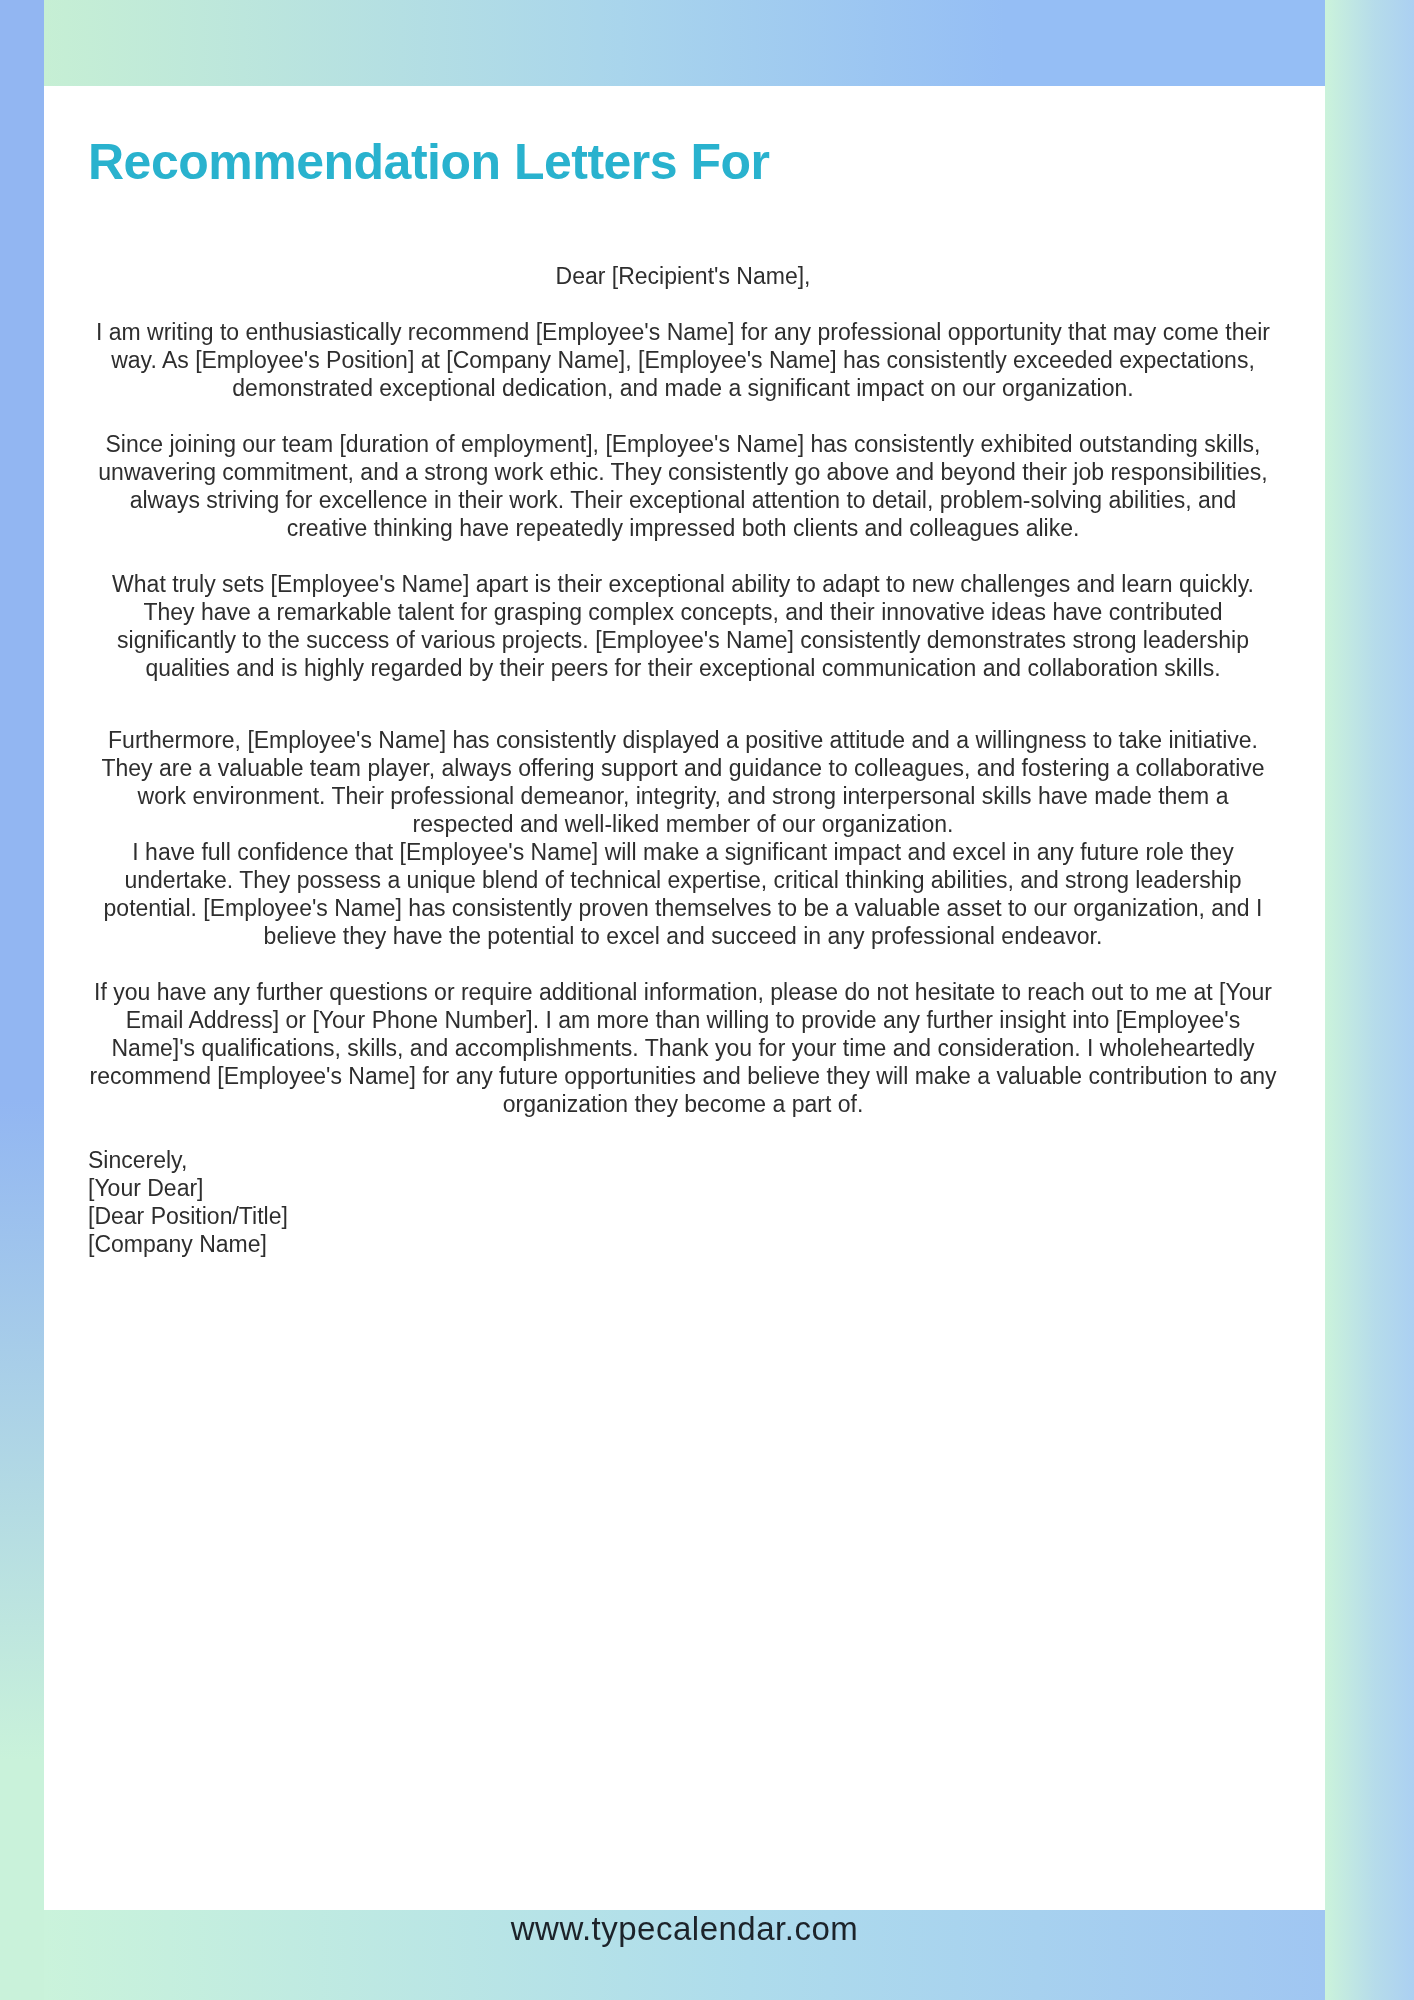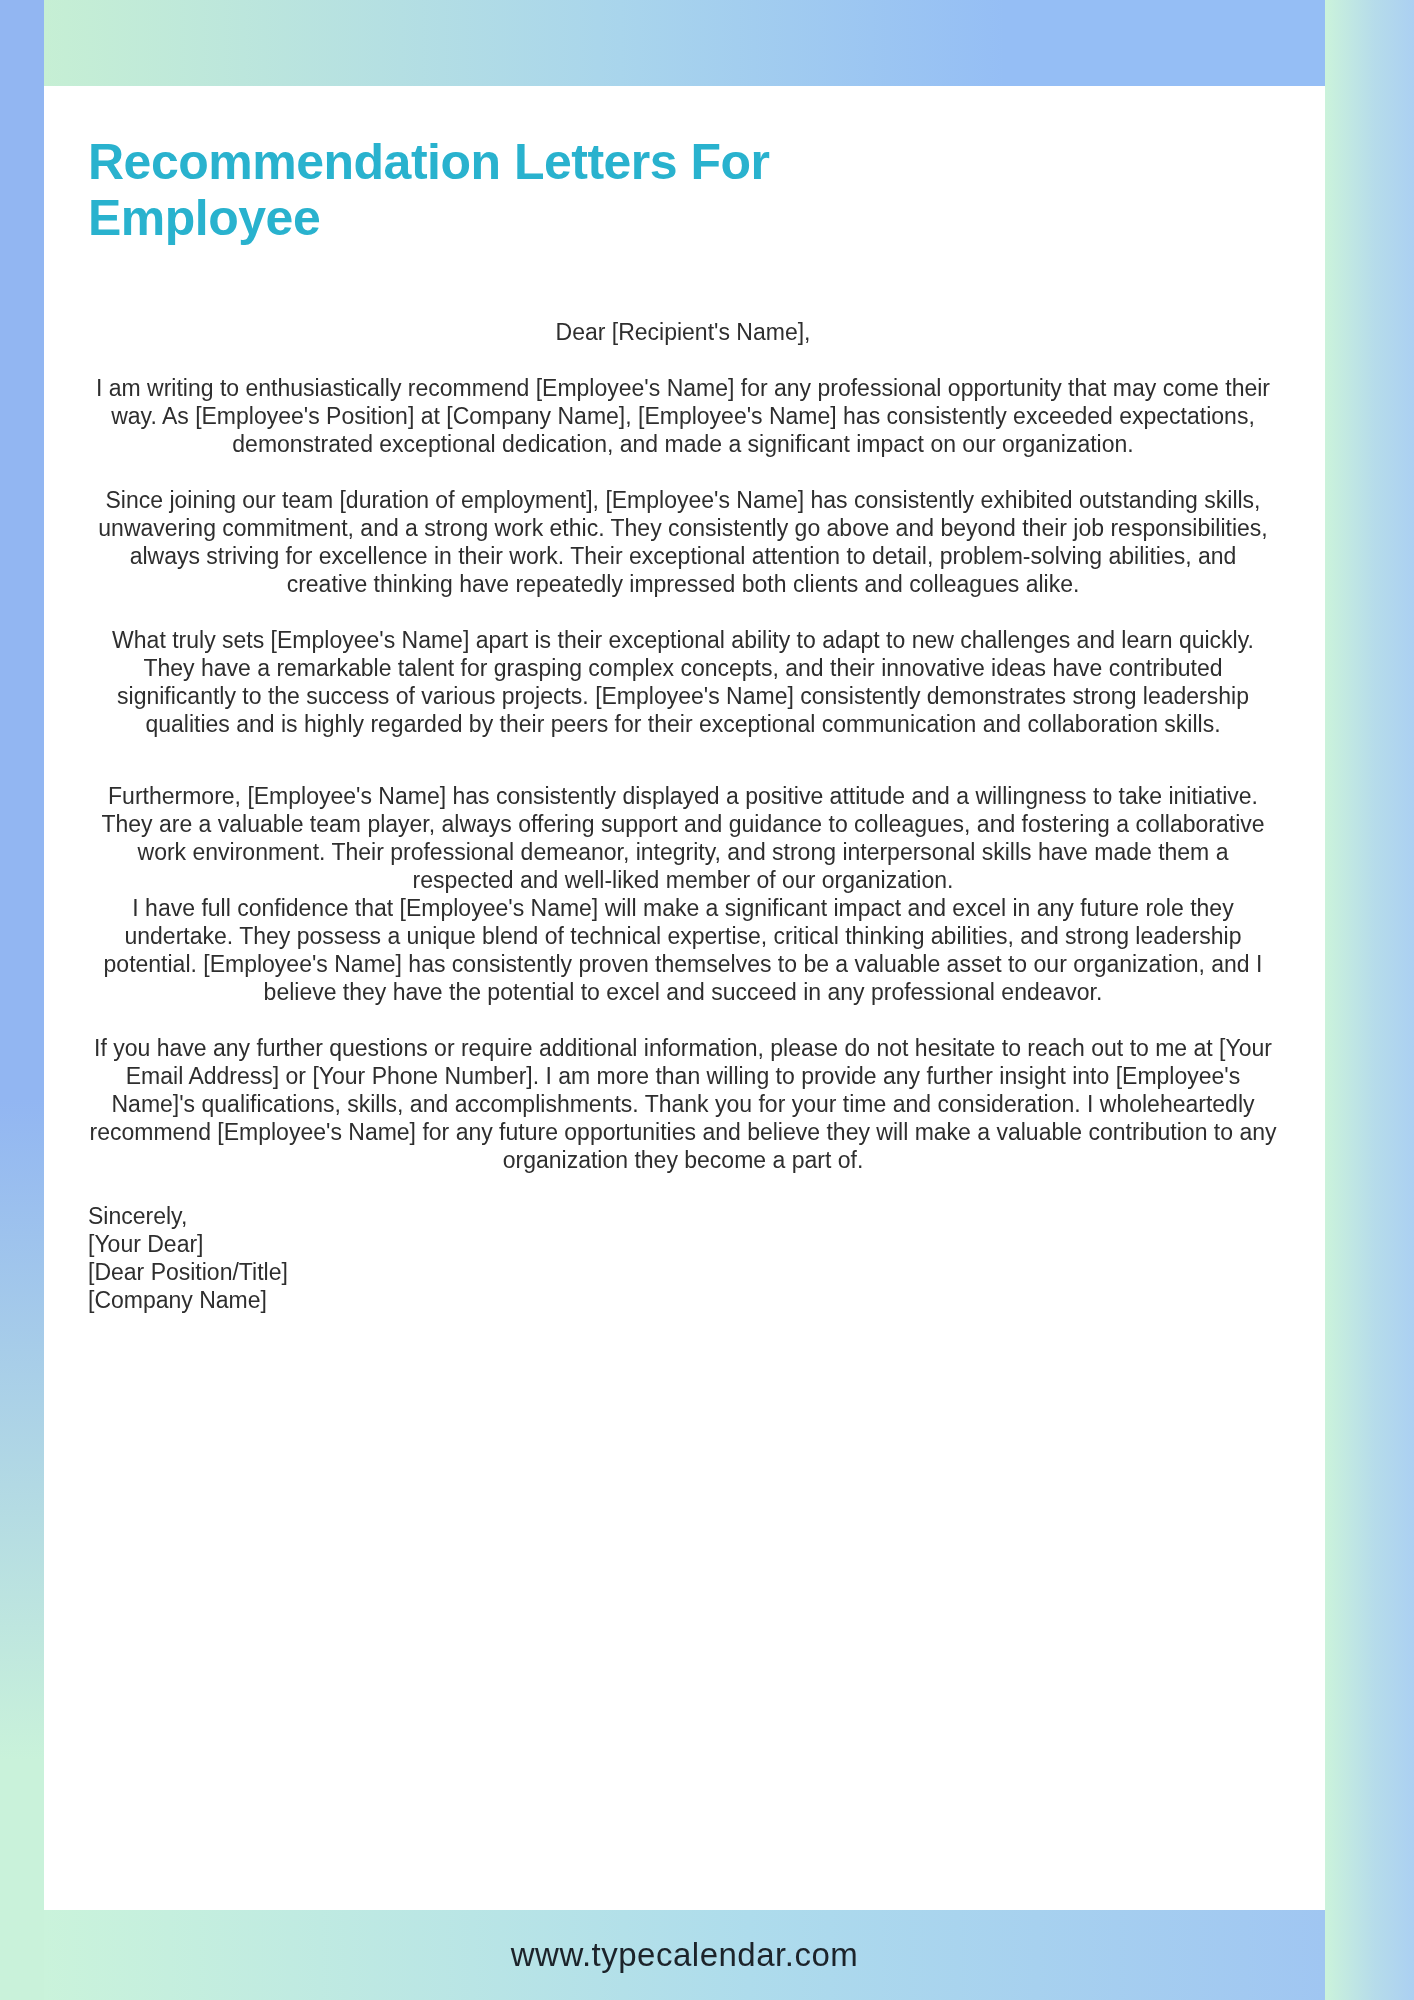--- a/index.html
+++ b/index.html
@@ -32,21 +32,21 @@
     left: 44px; top: 0;
     width: 1281px; height: 86px;
     background: linear-gradient(90deg, #c6efd4 0%, #a9d5ec 45%, #95bef5 75%, #95bef5 100%);
   }
   .frame-bottom {
     position: absolute;
     left: 44px; bottom: 0;
     width: 1281px; height: 90px;
     background: linear-gradient(90deg, #caf3db 0%, #aedcec 55%, #a0c6f2 100%);
     display: flex;
-    align-items: center;
+    align-items: flex-start;
     justify-content: center;
   }
   .footer-url {
     font-size: 33px;
     letter-spacing: 0.5px;
     color: #1c232a;
   }
   
   .content {
     position: absolute;
@@ -85,21 +85,20 @@
 </head>
 <body>
 
 <div class="frame-left"></div>
 <div class="frame-right"></div>
 <div class="frame-top"></div>
 
 <div class="content">
   <h1 class="page-title">
     <span>Recommendation Letters For</span>
-    <span>Employee</span>
   </h1>
 
   <div class="letter-body">
     <p class="para">Dear [Recipient's Name],</p>
     <p class="para">I am writing to enthusiastically recommend [Employee's Name] for any professional opportunity that may come their way. As [Employee's Position] at [Company Name], [Employee's Name] has consistently exceeded expectations, demonstrated exceptional dedication, and made a significant impact on our organization.</p>
     <p class="para">Since joining our team [duration of employment], [Employee's Name] has consistently exhibited outstanding skills, unwavering commitment, and a strong work ethic. They consistently go above and beyond their job responsibilities, always striving for excellence in their work. Their exceptional attention to detail, problem-solving abilities, and creative thinking have repeatedly impressed both clients and colleagues alike.</p>
     <p class="para">What truly sets [Employee's Name] apart is their exceptional ability to adapt to new challenges and learn quickly. They have a remarkable talent for grasping complex concepts, and their innovative ideas have contributed significantly to the success of various projects. [Employee's Name] consistently demonstrates strong leadership qualities and is highly regarded by their peers for their exceptional communication and collaboration skills.</p>
     <p class="para no-gap">Furthermore, [Employee's Name] has consistently displayed a positive attitude and a willingness to take initiative. They are a valuable team player, always offering support and guidance to colleagues, and fostering a collaborative work environment. Their professional demeanor, integrity, and strong interpersonal skills have made them a respected and well-liked member of our organization.</p>
     <p class="para">I have full confidence that [Employee's Name] will make a significant impact and excel in any future role they undertake. They possess a unique blend of technical expertise, critical thinking abilities, and strong leadership potential. [Employee's Name] has consistently proven themselves to be a valuable asset to our organization, and I believe they have the potential to excel and succeed in any professional endeavor.</p>
     <p class="para">If you have any further questions or require additional information, please do not hesitate to reach out to me at [Your Email Address] or [Your Phone Number]. I am more than willing to provide any further insight into [Employee's Name]'s qualifications, skills, and accomplishments. Thank you for your time and consideration. I wholeheartedly recommend [Employee's Name] for any future opportunities and believe they will make a valuable contribution to any organization they become a part of.</p>

